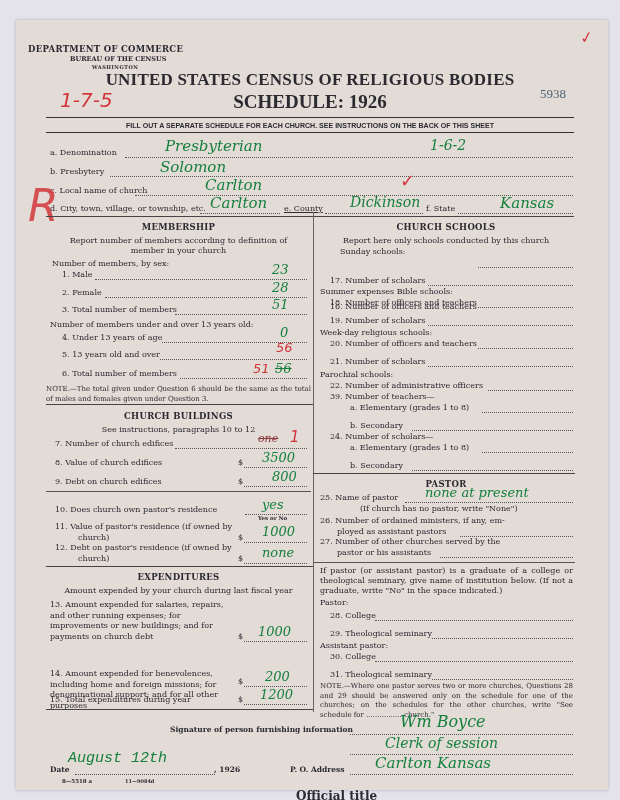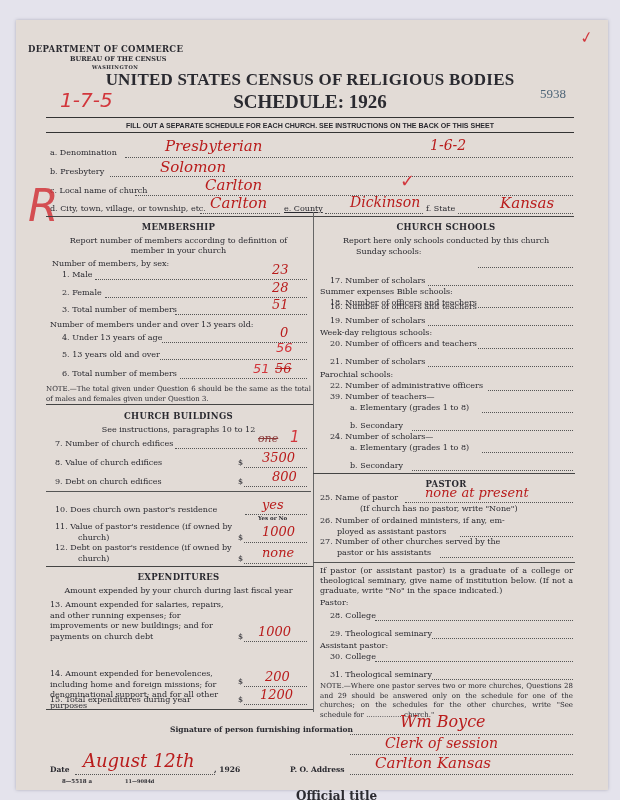--- a/index.html
+++ b/index.html
@@ -9,21 +9,21 @@
   .dept{left:28px;top:44px;font-size:8.5px;font-weight:bold;letter-spacing:.3px;}
   .bureau{left:70px;top:55px;font-size:6.5px;font-weight:bold;}
   .wash{left:92px;top:64px;font-size:5px;font-weight:bold;letter-spacing:.5px;}
   .title1{left:0;width:620px;text-align:center;top:70px;font-family:"Liberation Serif",serif;font-weight:bold;font-size:17px;letter-spacing:.2px;}
   .title2{left:0;width:620px;text-align:center;top:91px;font-family:"Liberation Serif",serif;font-weight:bold;font-size:19px;}
   .num{left:540px;top:86px;font-size:13px;color:#4e6578;font-family:"Liberation Serif",serif;}
   .rule{left:46px;width:528px;height:0;border-top:1.5px solid #333;}
   .rule.thin{border-top:1px solid #444;}
   .instr{left:0;width:620px;text-align:center;top:121px;font-family:"Liberation Sans",sans-serif;font-weight:bold;font-size:8px;transform:scaleX(.88);}
   .lbl{font-size:8px;white-space:nowrap;}
-  .hand{font-family:"DejaVu Serif",serif;font-style:italic;color:#b91c1c;white-space:nowrap;}
+  .hand{font-family:"DejaVu Serif",serif;font-style:italic;color:#15803d;white-space:nowrap;}
   .red{color:#d2363c;font-family:"DejaVu Sans",sans-serif;font-style:italic;}
   .dots{position:absolute;height:0;border-bottom:1px dotted #555;}
   .sec{font-weight:bold;font-size:8.5px;letter-spacing:.3px;text-align:center;}
   .vline{position:absolute;left:313px;top:212px;width:0;height:500px;border-left:1px solid #666;}
   .small{font-size:7px;}
 </style>
 </head>
 <body>
 
 <div class="paper"></div>
@@ -154,21 +154,21 @@
 <div class="abs hand" style="left:265px;top:669px;font-size:13px;">200</div>
 
 <div class="abs lbl" style="left:50px;top:695px;">15. Total expenditures during year</div>
 <div class="abs lbl" style="left:238px;top:695px;">$</div>
 <div class="dots" style="left:244px;top:704px;width:63px;"></div>
 <div class="abs hand" style="left:260px;top:687px;font-size:13px;">1200</div>
 <div class="abs" style="left:46px;width:267px;top:709px;border-top:1.5px solid #444;"></div>
 
 <div class="abs sec" style="left:316px;width:260px;top:222px;">CHURCH SCHOOLS</div>
 <div class="abs lbl" style="left:316px;width:260px;text-align:center;top:236px;">Report here only schools conducted by this church</div>
-<div class="abs lbl" style="left:328px;top:247px;padding-left:28px;">Sunday schools:</div>
+<div class="abs lbl" style="left:312px;top:247px;padding-left:28px;">Sunday schools:</div>
 <div class="abs lbl" style="left:330px;top:258px;margin-top:44px;">16. Number of officers and teachers</div>
 <div class="dots" style="left:478px;top:267px;width:95px;"></div>
 <div class="abs lbl" style="left:330px;top:276px;">17. Number of scholars</div>
 <div class="dots" style="left:428px;top:285px;width:145px;"></div>
 <div class="abs lbl" style="left:320px;top:287px;">Summer expenses Bible schools:</div>
 <div class="abs lbl" style="left:330px;top:298px;">18. Number of officers and teachers</div>
 <div class="dots" style="left:478px;top:307px;width:95px;"></div>
 <div class="abs lbl" style="left:330px;top:316px;">19. Number of scholars</div>
 <div class="dots" style="left:428px;top:325px;width:145px;"></div>
 <div class="abs lbl" style="left:320px;top:328px;">Week-day religious schools:</div>
@@ -220,21 +220,21 @@
 <div class="abs lbl" style="left:170px;top:725px;font-weight:bold;font-size:7.5px;">Signature of person furnishing information</div>
 <div class="dots" style="left:350px;top:734px;width:223px;"></div>
 <div class="abs hand" style="left:400px;top:712px;font-size:16px;">Wm Boyce</div>
 
 <div class="abs lbl" style="left:296px;top:789px;font-weight:bold;font-size:12px;">Official title</div>
 <div class="dots" style="left:350px;top:754px;width:223px;"></div>
 <div class="abs hand" style="left:385px;top:735px;font-size:14px;">Clerk of session</div>
 
 <div class="abs lbl" style="left:50px;top:765px;font-weight:bold;font-size:7.5px;">Date</div>
 <div class="dots" style="left:75px;top:774px;width:140px;"></div>
-<div class="abs hand" style="left:83px;top:750px;font-size:18px;">August 12th</div>
+<div class="abs hand" style="left:68px;top:750px;font-size:15px;font-family:Liberation Mono, monospace;">August 12th</div>
 <div class="abs lbl" style="left:214px;top:765px;font-weight:bold;font-size:7.5px;">, 1926</div>
 
 <div class="abs lbl" style="left:290px;top:765px;font-weight:bold;font-size:7.5px;">P. O. Address</div>
 <div class="dots" style="left:350px;top:774px;width:223px;"></div>
 <div class="abs hand" style="left:375px;top:754px;font-size:15px;">Carlton Kansas</div>
 
 <div class="abs" style="left:62px;top:778px;font-size:5.5px;font-weight:bold;">8—5518 a</div>
 <div class="abs" style="left:125px;top:778px;font-size:5px;font-weight:bold;">11—9084d</div>
 
 </body></html>

